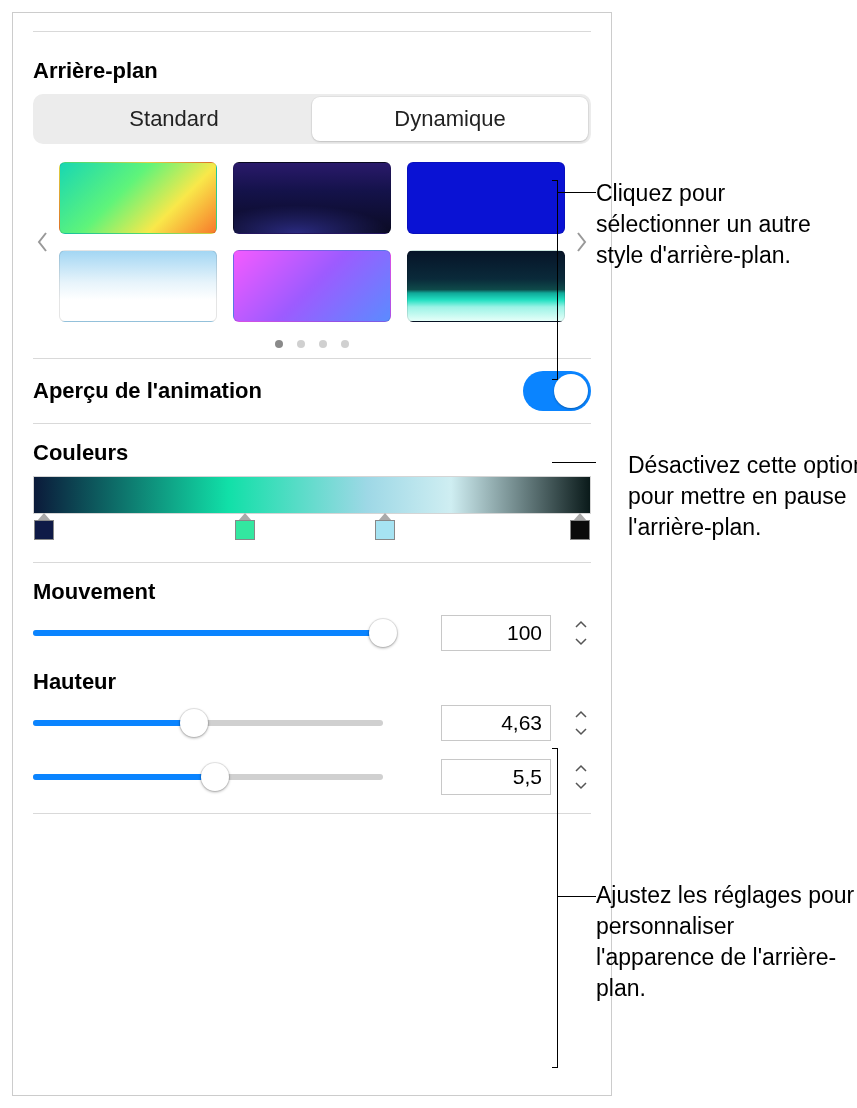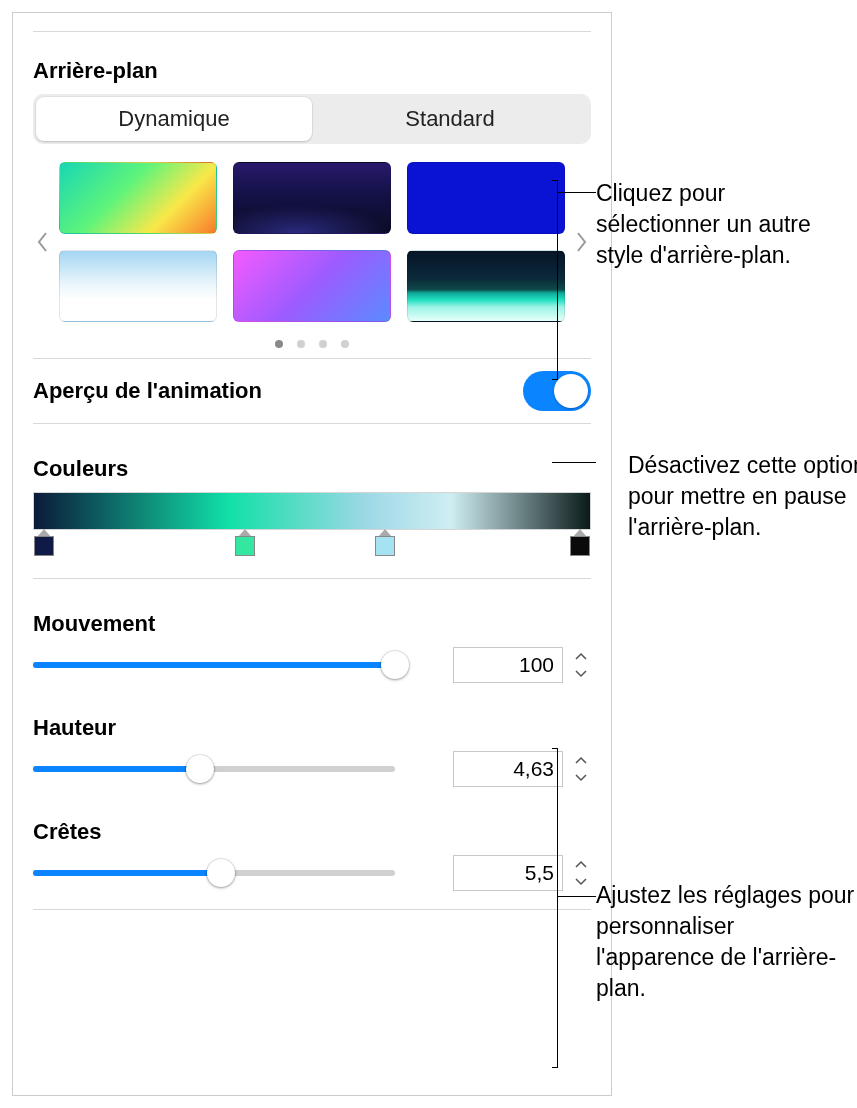--- a/index.html
+++ b/index.html
@@ -116,21 +116,21 @@
   position: absolute;
   right: 3px; top: 3px;
   width: 34px; height: 34px;
   background: #fff;
   border-radius: 50%;
   box-shadow: 0 1px 2px rgba(0,0,0,0.3);
 }
 .section-sub {
   font-size: 22px;
   font-weight: 600;
-  margin-top: 32px;
+  margin-top: 16px;
   margin-bottom: 10px;
 }
 .gradient-bar {
   height: 38px;
   width: 100%;
   background: linear-gradient(to right,#0b1a3a 0%,#11e0a8 35%,#9ed8e6 60%,#cfeef2 75%,#0a1a1a 100%);
   border: 1px solid #d5d5d5;
   position: relative;
 }
 .gradient-stops {
@@ -187,21 +187,21 @@
   position: absolute;
   width: 28px; height: 28px;
   background: #fff;
   border-radius: 50%;
   box-shadow: 0 1px 3px rgba(0,0,0,0.35), 0 0 0 1px rgba(0,0,0,0.08);
   transform: translateX(-50%);
 }
 .stepper-box {
   display: flex;
   align-items: center;
-  gap: 8px;
+  gap: 20px;
   padding-left: 40px;
 }
 .numfield {
   width: 110px;
   height: 36px;
   border: 1px solid #c8c8c8;
   border-radius: 0;
   display: flex;
   align-items: center;
   justify-content: flex-end;
@@ -234,25 +234,25 @@
 </style>
 </head>
 <body>
 
 <div class="panel">
   <hr class="divider" style="margin-top:18px;">
 
   <div class="section-title">Arrière-plan</div>
 
   <div class="segmented">
+    <div class="seg">
+        <span>Standard</span>
+      </div>
     <div class="seg active">
         <span>Dynamique</span>
-      </div>
-    <div class="seg">
-        <span>Standard</span>
       </div>
   </div>
 
   <div class="thumbs-wrap">
     <div class="chev">
       <svg width="14" height="22" viewBox="0 0 14 22">
           <path d="M10 2 L3 11 L10 20" stroke="#999" stroke-width="2" fill="none"></path>
         </svg>
     </div>
     <div class="thumbs-grid">
@@ -356,21 +356,20 @@
           </div>
         <div class="stbtn">
             <svg width="12" height="8" viewBox="0 0 12 8">
               <path d="M1 1 L6 6 L11 1" stroke="#555" stroke-width="1.5" fill="none"></path>
             </svg>
           </div>
       </div>
     </div>
   </div>
 
-  <div class="section-sub">Crêtes</div>
   <div class="slider-row">
     <div class="slider">
       <div class="track"></div>
       <div class="fill" style="width:52%;"></div>
       <div class="thumbk" style="left:52%;"></div>
     </div>
     <div class="stepper-box">
       <div class="numfield">
           <span>5,5</span>
         </div>

